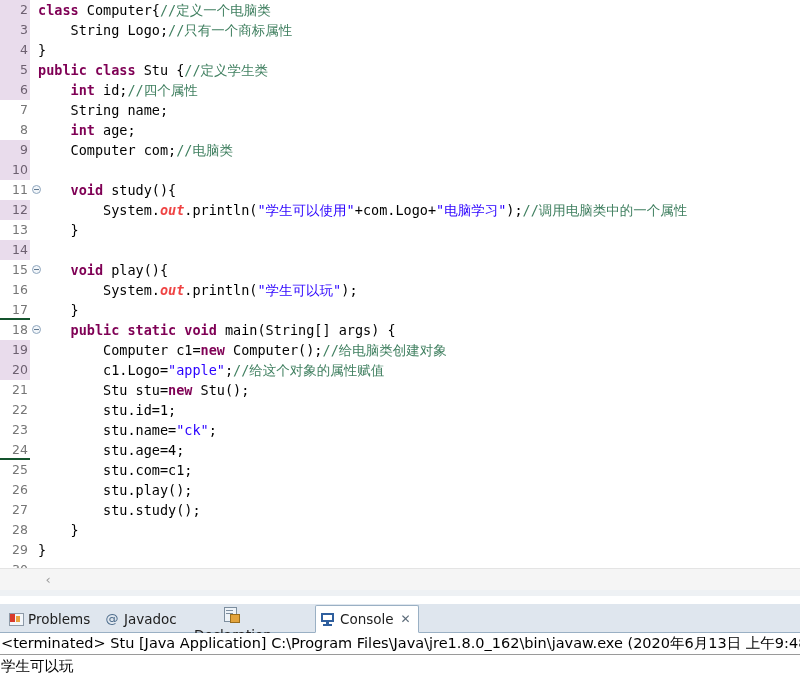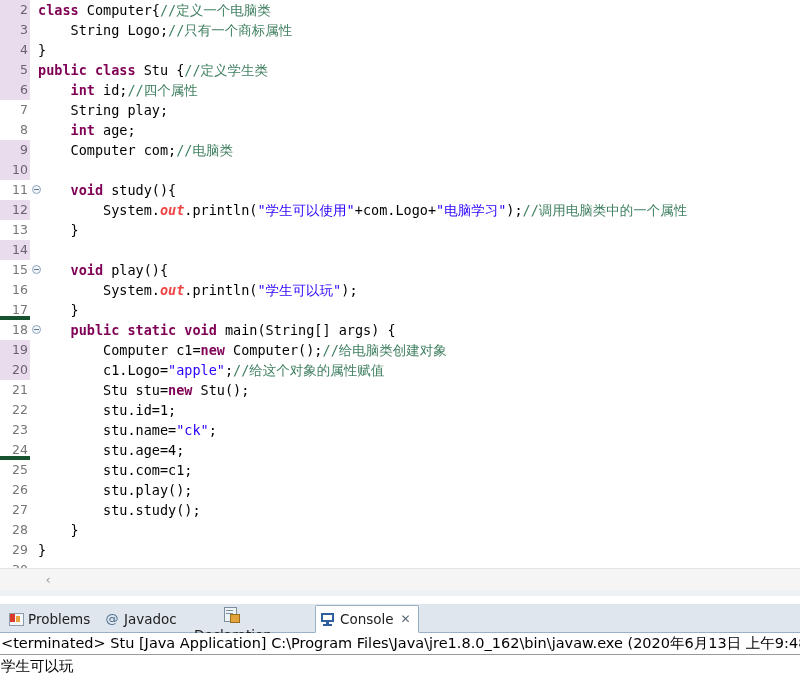--- a/index.html
+++ b/index.html
@@ -41,21 +41,21 @@
     font-size: 12.5px;
     color: #767676;
     box-sizing: border-box;
     padding-right: 2px;
   }
   .gutter.changed {
     background: #e9dcec;
     color: #6d6070;
   }
   .gutter.cursorline {
-    border-bottom: 4px solid #14532d;
+    border-bottom: 2px solid #14532d;
     height: 20px;
   }
   .foldcol {
     position: absolute;
     left: 30px; top: 0;
     width: 14px; height: 20px;
   }
   .foldmark {
     position: absolute;
     left: 2px; top: 5px;
@@ -239,21 +239,21 @@
 </head>
 <body>
 
 <div id="editor">
   <div id="code-lines">
       <div class="code-row"><div class="gutter changed">2</div><div class="foldcol"></div><div class="codetext"><span class="kw">class </span><span class="plain">Computer{</span><span class="cmt">//定义一个电脑类</span></div></div>
       <div class="code-row"><div class="gutter changed">3</div><div class="foldcol"></div><div class="codetext"><span class="plain">    </span><span class="plain">String Logo;</span><span class="cmt">//只有一个商标属性</span></div></div>
       <div class="code-row"><div class="gutter changed">4</div><div class="foldcol"></div><div class="codetext"><span class="plain">}</span></div></div>
       <div class="code-row"><div class="gutter changed">5</div><div class="foldcol"></div><div class="codetext"><span class="kw">public class </span><span class="plain">Stu {</span><span class="cmt">//定义学生类</span></div></div>
       <div class="code-row"><div class="gutter changed">6</div><div class="foldcol"></div><div class="codetext"><span class="plain">    </span><span class="kw">int </span><span class="plain">id;</span><span class="cmt">//四个属性</span></div></div>
-      <div class="code-row"><div class="gutter">7</div><div class="foldcol"></div><div class="codetext"><span class="plain">    </span><span class="plain">String play;</span></div></div>
+      <div class="code-row"><div class="gutter">7</div><div class="foldcol"></div><div class="codetext"><span class="plain">    </span><span class="plain">String name;</span></div></div>
       <div class="code-row"><div class="gutter">8</div><div class="foldcol"></div><div class="codetext"><span class="plain">    </span><span class="kw">int </span><span class="plain">age;</span></div></div>
       <div class="code-row"><div class="gutter changed">9</div><div class="foldcol"></div><div class="codetext"><span class="plain">    </span><span class="plain">Computer com;</span><span class="cmt">//电脑类</span></div></div>
       <div class="code-row"><div class="gutter changed">10</div><div class="foldcol"></div><div class="codetext"></div></div>
       <div class="code-row"><div class="gutter">11</div><div class="foldcol"><div class="foldmark"></div></div><div class="codetext"><span class="plain">    </span><span class="kw">void </span><span class="plain">study(){</span></div></div>
       <div class="code-row"><div class="gutter changed">12</div><div class="foldcol"></div><div class="codetext"><span class="plain">        </span><span class="plain">System.</span><span class="fld">out</span><span class="plain">.println(</span><span class="str">"学生可以使用"</span><span class="plain">+com.Logo+</span><span class="str">"电脑学习"</span><span class="plain">);</span><span class="cmt">//调用电脑类中的一个属性</span></div></div>
       <div class="code-row"><div class="gutter">13</div><div class="foldcol"></div><div class="codetext"><span class="plain">    </span><span class="plain">}</span></div></div>
       <div class="code-row"><div class="gutter changed">14</div><div class="foldcol"></div><div class="codetext"></div></div>
       <div class="code-row"><div class="gutter">15</div><div class="foldcol"><div class="foldmark"></div></div><div class="codetext"><span class="plain">    </span><span class="kw">void </span><span class="plain">play(){</span></div></div>
       <div class="code-row"><div class="gutter">16</div><div class="foldcol"></div><div class="codetext"><span class="plain">        </span><span class="plain">System.</span><span class="fld">out</span><span class="plain">.println(</span><span class="str">"学生可以玩"</span><span class="plain">);</span></div></div>
       <div class="code-row"><div class="gutter cursorline">17</div><div class="foldcol"></div><div class="codetext"><span class="plain">    </span><span class="plain">}</span></div></div>

